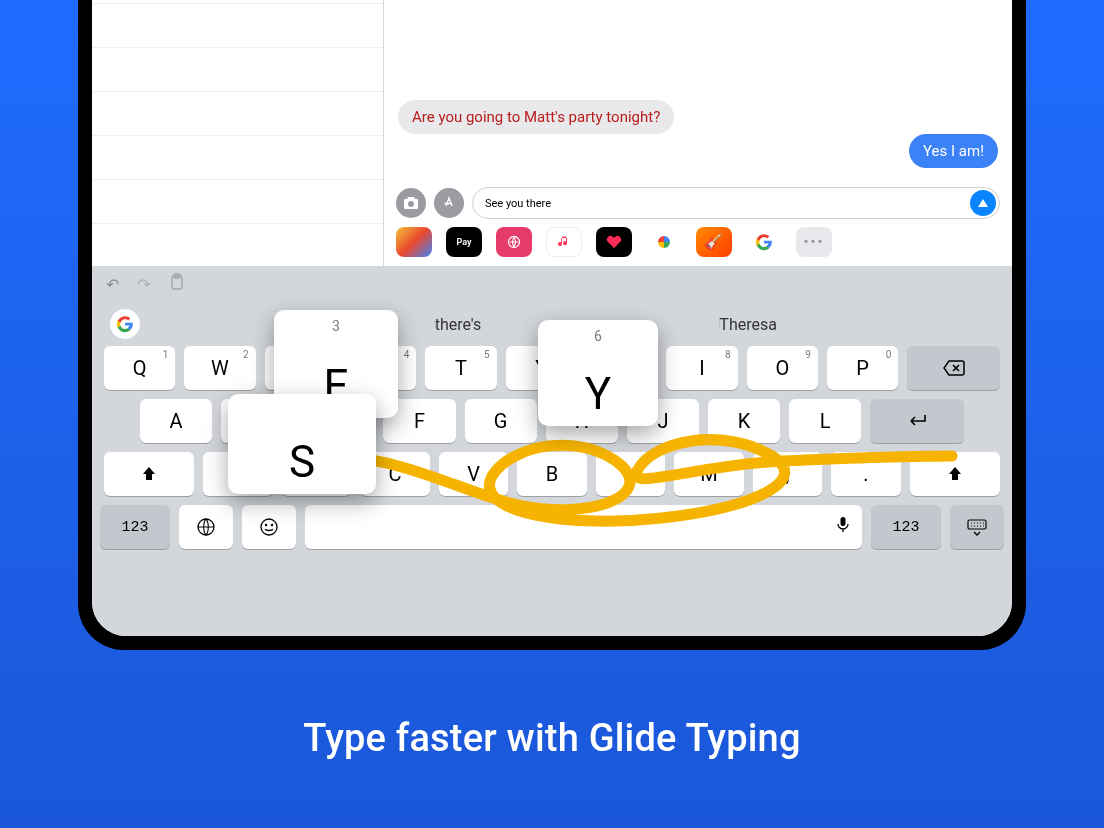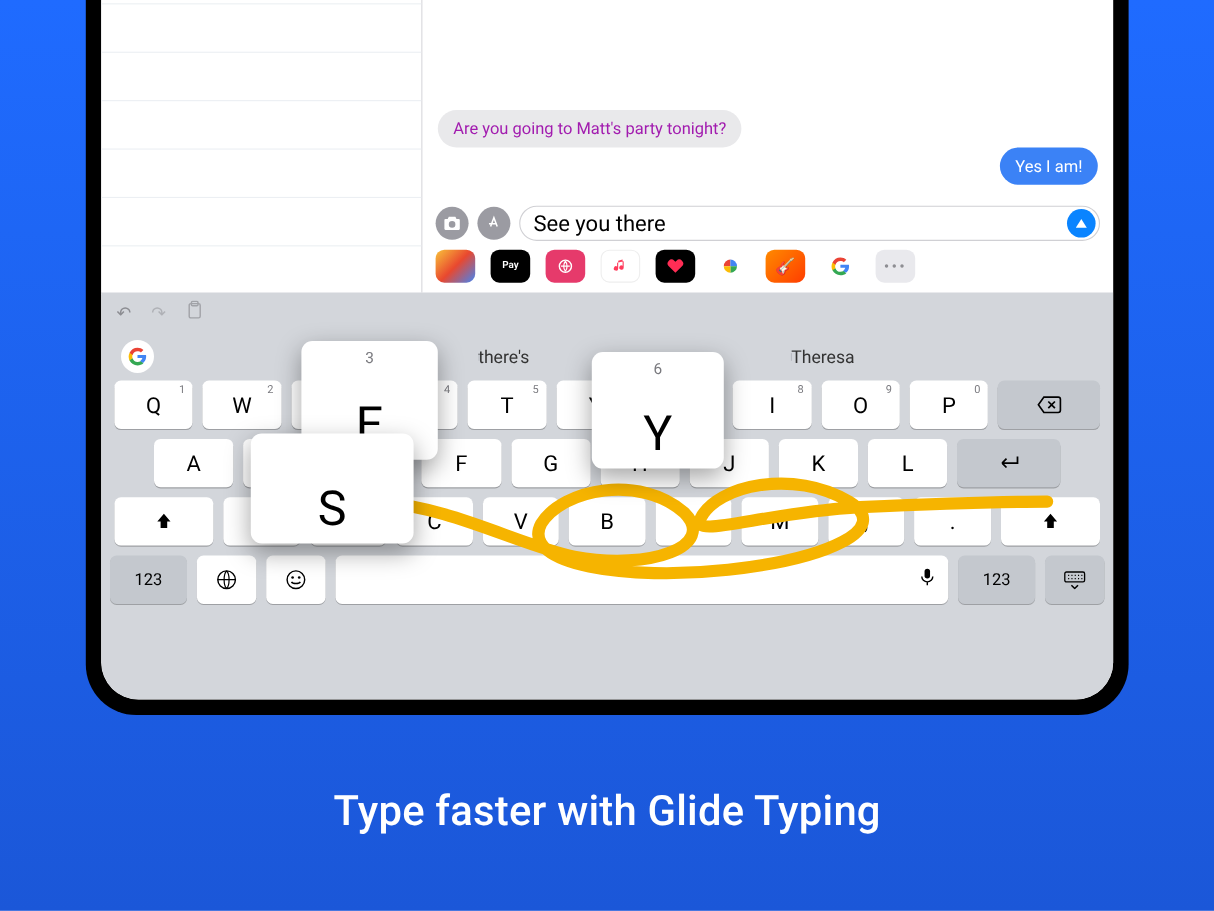--- a/index.html
+++ b/index.html
@@ -11,33 +11,33 @@
   }
   .screen {
     width: 100%; height: 100%; background: #fff; border-radius: 0 0 34px 34px; overflow: hidden;
     position: relative; display: flex; flex-direction: column;
   }
   .top-area { height: 306px; display: flex; }
   .sidebar { width: 292px; border-right: 1px solid #d8d8dc; background:#fff; }
   .sidebar .row { height: 44px; border-bottom: 1px solid #eceff3; }
   .chat { flex: 1; position: relative; }
   .bubble-in {
-    position: absolute; left: 14px; top: 140px; background: #e9e9eb; color: #a21caf;
+    position: absolute; left: 14px; top: 140px; background: #e9e9eb; color: #b91c1c;
     padding: 8px 14px; border-radius: 18px; font-size: 15px;
   }
   .bubble-out {
     position: absolute; right: 14px; top: 174px; background: #3b82f6; color: #fff;
     padding: 8px 14px; border-radius: 18px; font-size: 15px;
   }
   .input-row {
     position: absolute; left: 0; right: 0; top: 224px; height: 38px; display: flex; align-items: center; gap: 8px; padding: 0 12px;
   }
   .circ { width: 30px; height: 30px; border-radius: 15px; background: #9b9ba2; display:flex;align-items:center;justify-content:center;color:#fff;font-size:16px; }
   .input-pill {
-    flex: 1; height: 32px; border: 1px solid #d0d0d4; border-radius: 16px; display: flex; align-items: center; padding: 0 12px; font-size: 20px; color:#000; position:relative;
+    flex: 1; height: 32px; border: 1px solid #d0d0d4; border-radius: 16px; display: flex; align-items: center; padding: 0 12px; font-size: 11px; color:#000; position:relative;
   }
   .send { width: 26px; height: 26px; border-radius: 13px; background: #0a84ff; position: absolute; right: 3px; top:2px; display:flex;align-items:center;justify-content:center;}
   .send:before { content:""; width:0;height:0;border-left:5px solid transparent;border-right:5px solid transparent;border-bottom:8px solid #fff; }
   .app-row {
     position: absolute; left: 0; right: 0; top: 262px; height: 40px; display: flex; align-items: center; gap: 14px; padding: 0 12px;
   }
   .app-icon { width: 36px; height: 30px; border-radius: 8px; display:flex;align-items:center;justify-content:center;font-size:15px;color:#fff;}
 
   .keyboard {
     flex: 1; background: #d3d6db; position: relative; padding: 0 8px 8px 8px;
@@ -57,21 +57,21 @@
   .krow.r3 { padding: 0 4px; }
   .key {
     background:#fff; border-radius:6px; height:44px; flex:1; position:relative;
     box-shadow: 0 1px 0 rgba(0,0,0,.25);
     display:flex;align-items:center;justify-content:center;font-size:20px;color:#000;
   }
   .key .num { position:absolute; top:3px; right:7px; font-size:10px; color:#7a7a7f; }
   .key.wide { flex: 1.3; }
   .key.gray { background:#c4c8ce; }
   .spacebar-row { display:flex; gap:9px; }
-  .spacebar-row .key.num123 { flex:0 0 70px; background:#c4c8ce; font-size:15px; }
+  .spacebar-row .key.num123 { flex:0 0 70px; background:#c4c8ce; font-size:15px;font-family:Liberation Mono, monospace; }
   .spacebar-row .key.glyph { flex:0 0 54px; }
   .spacebar-row .key.space { flex:1; position:relative; }
   .mic { position:absolute; right:12px; font-size:16px; color:#000; }
 
   .popkey {
     position:absolute; background:#fff; border-radius:10px;
     box-shadow: 0 8px 22px rgba(0,0,0,.35);
     display:flex; flex-direction:column; align-items:center; justify-content:flex-end; padding-bottom:10px;
   }
   .popkey .pnum { position:absolute; top:8px; font-size:14px; color:#7a7a7f; }

